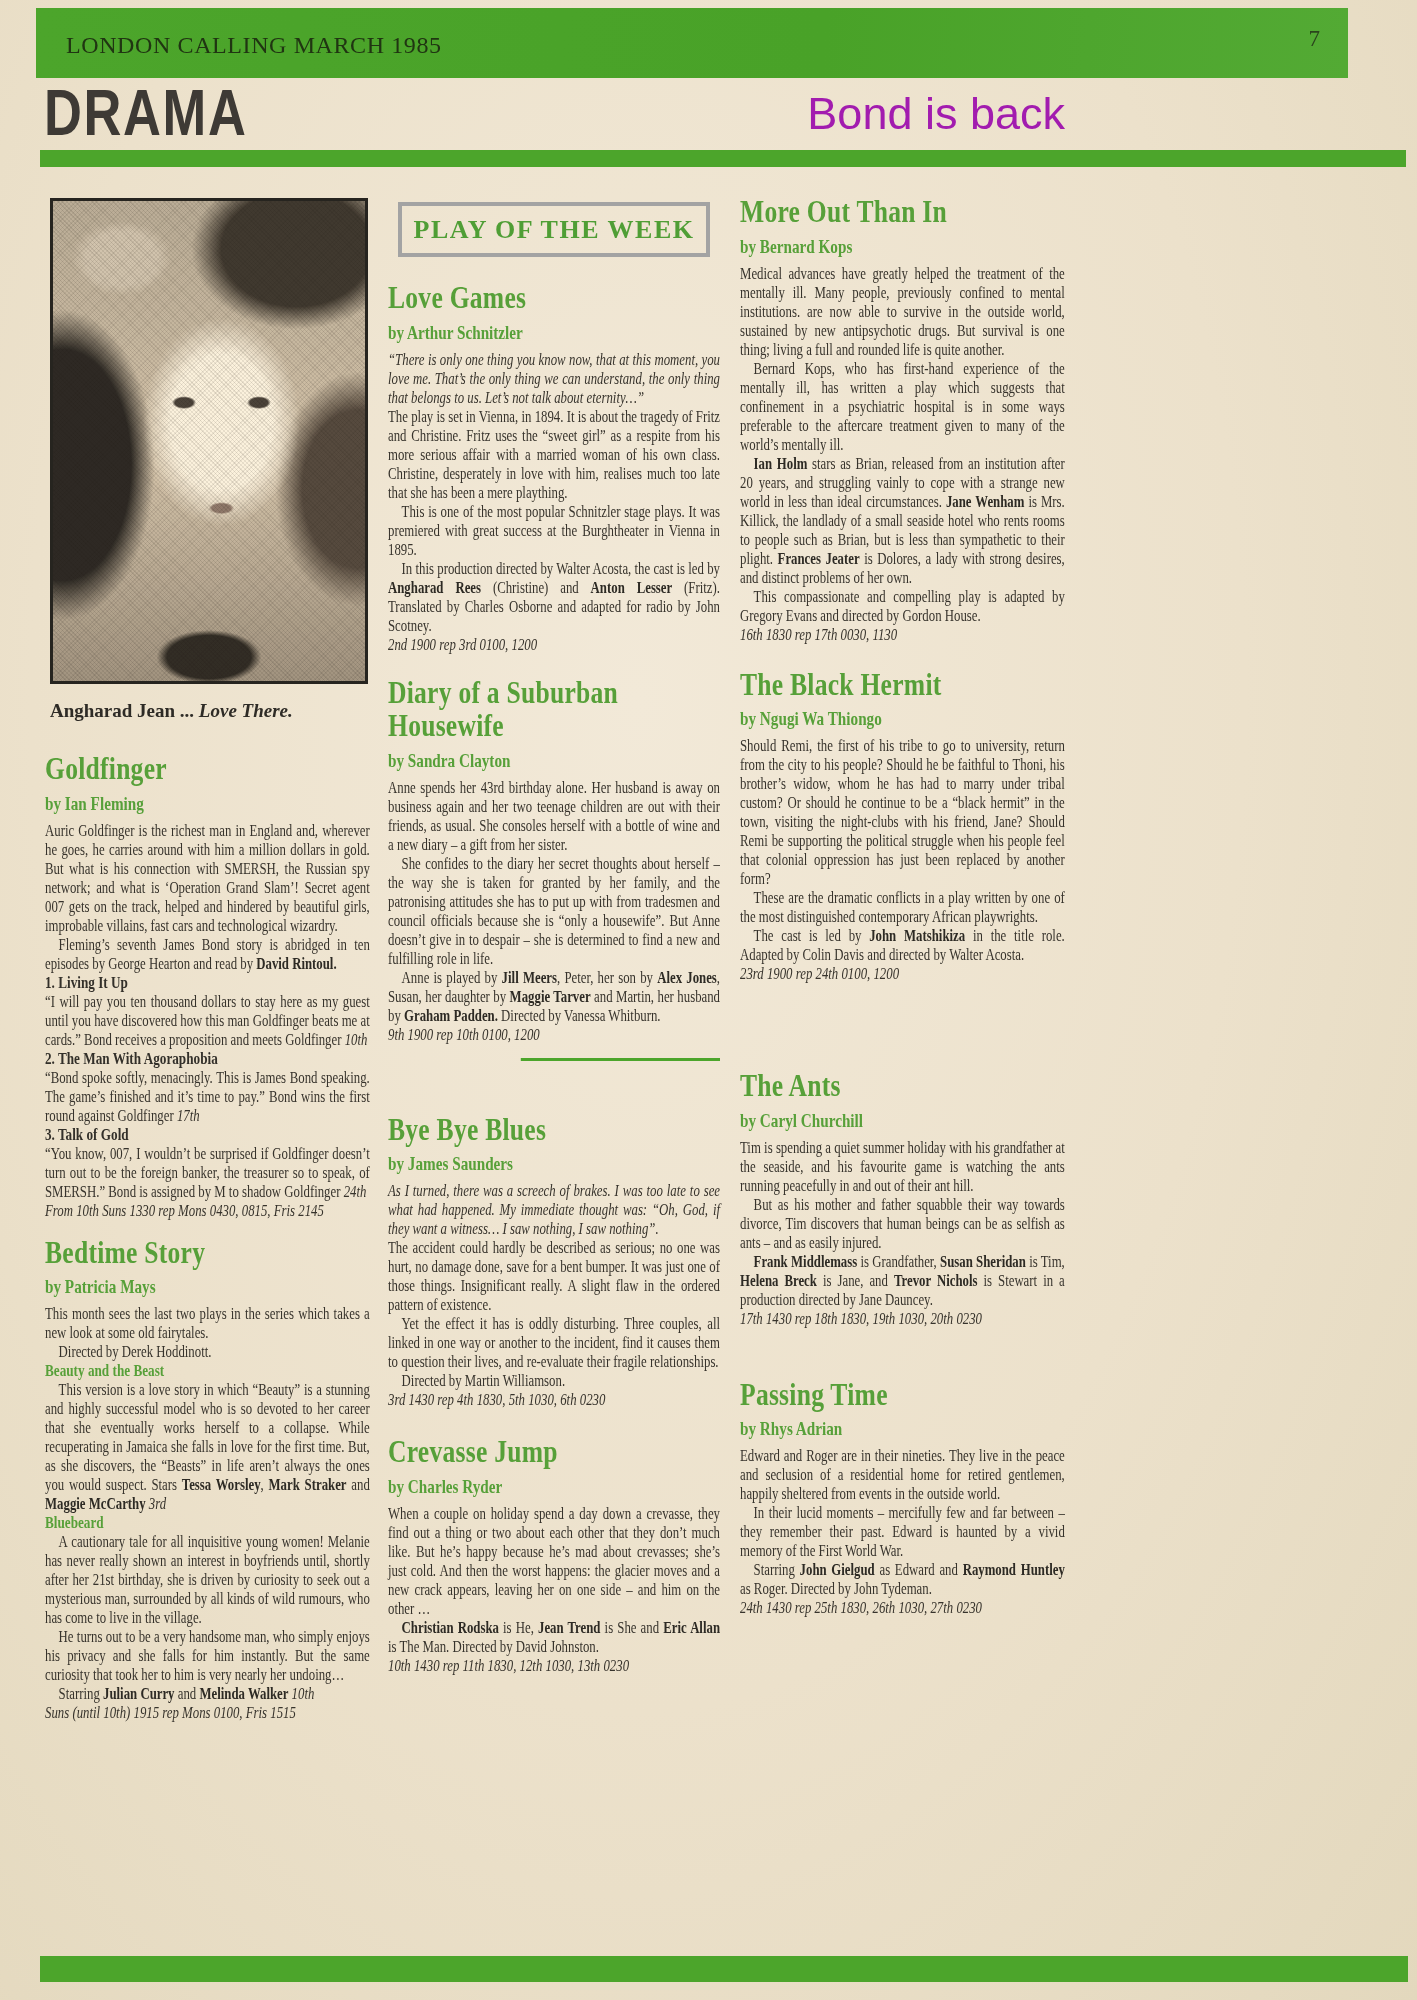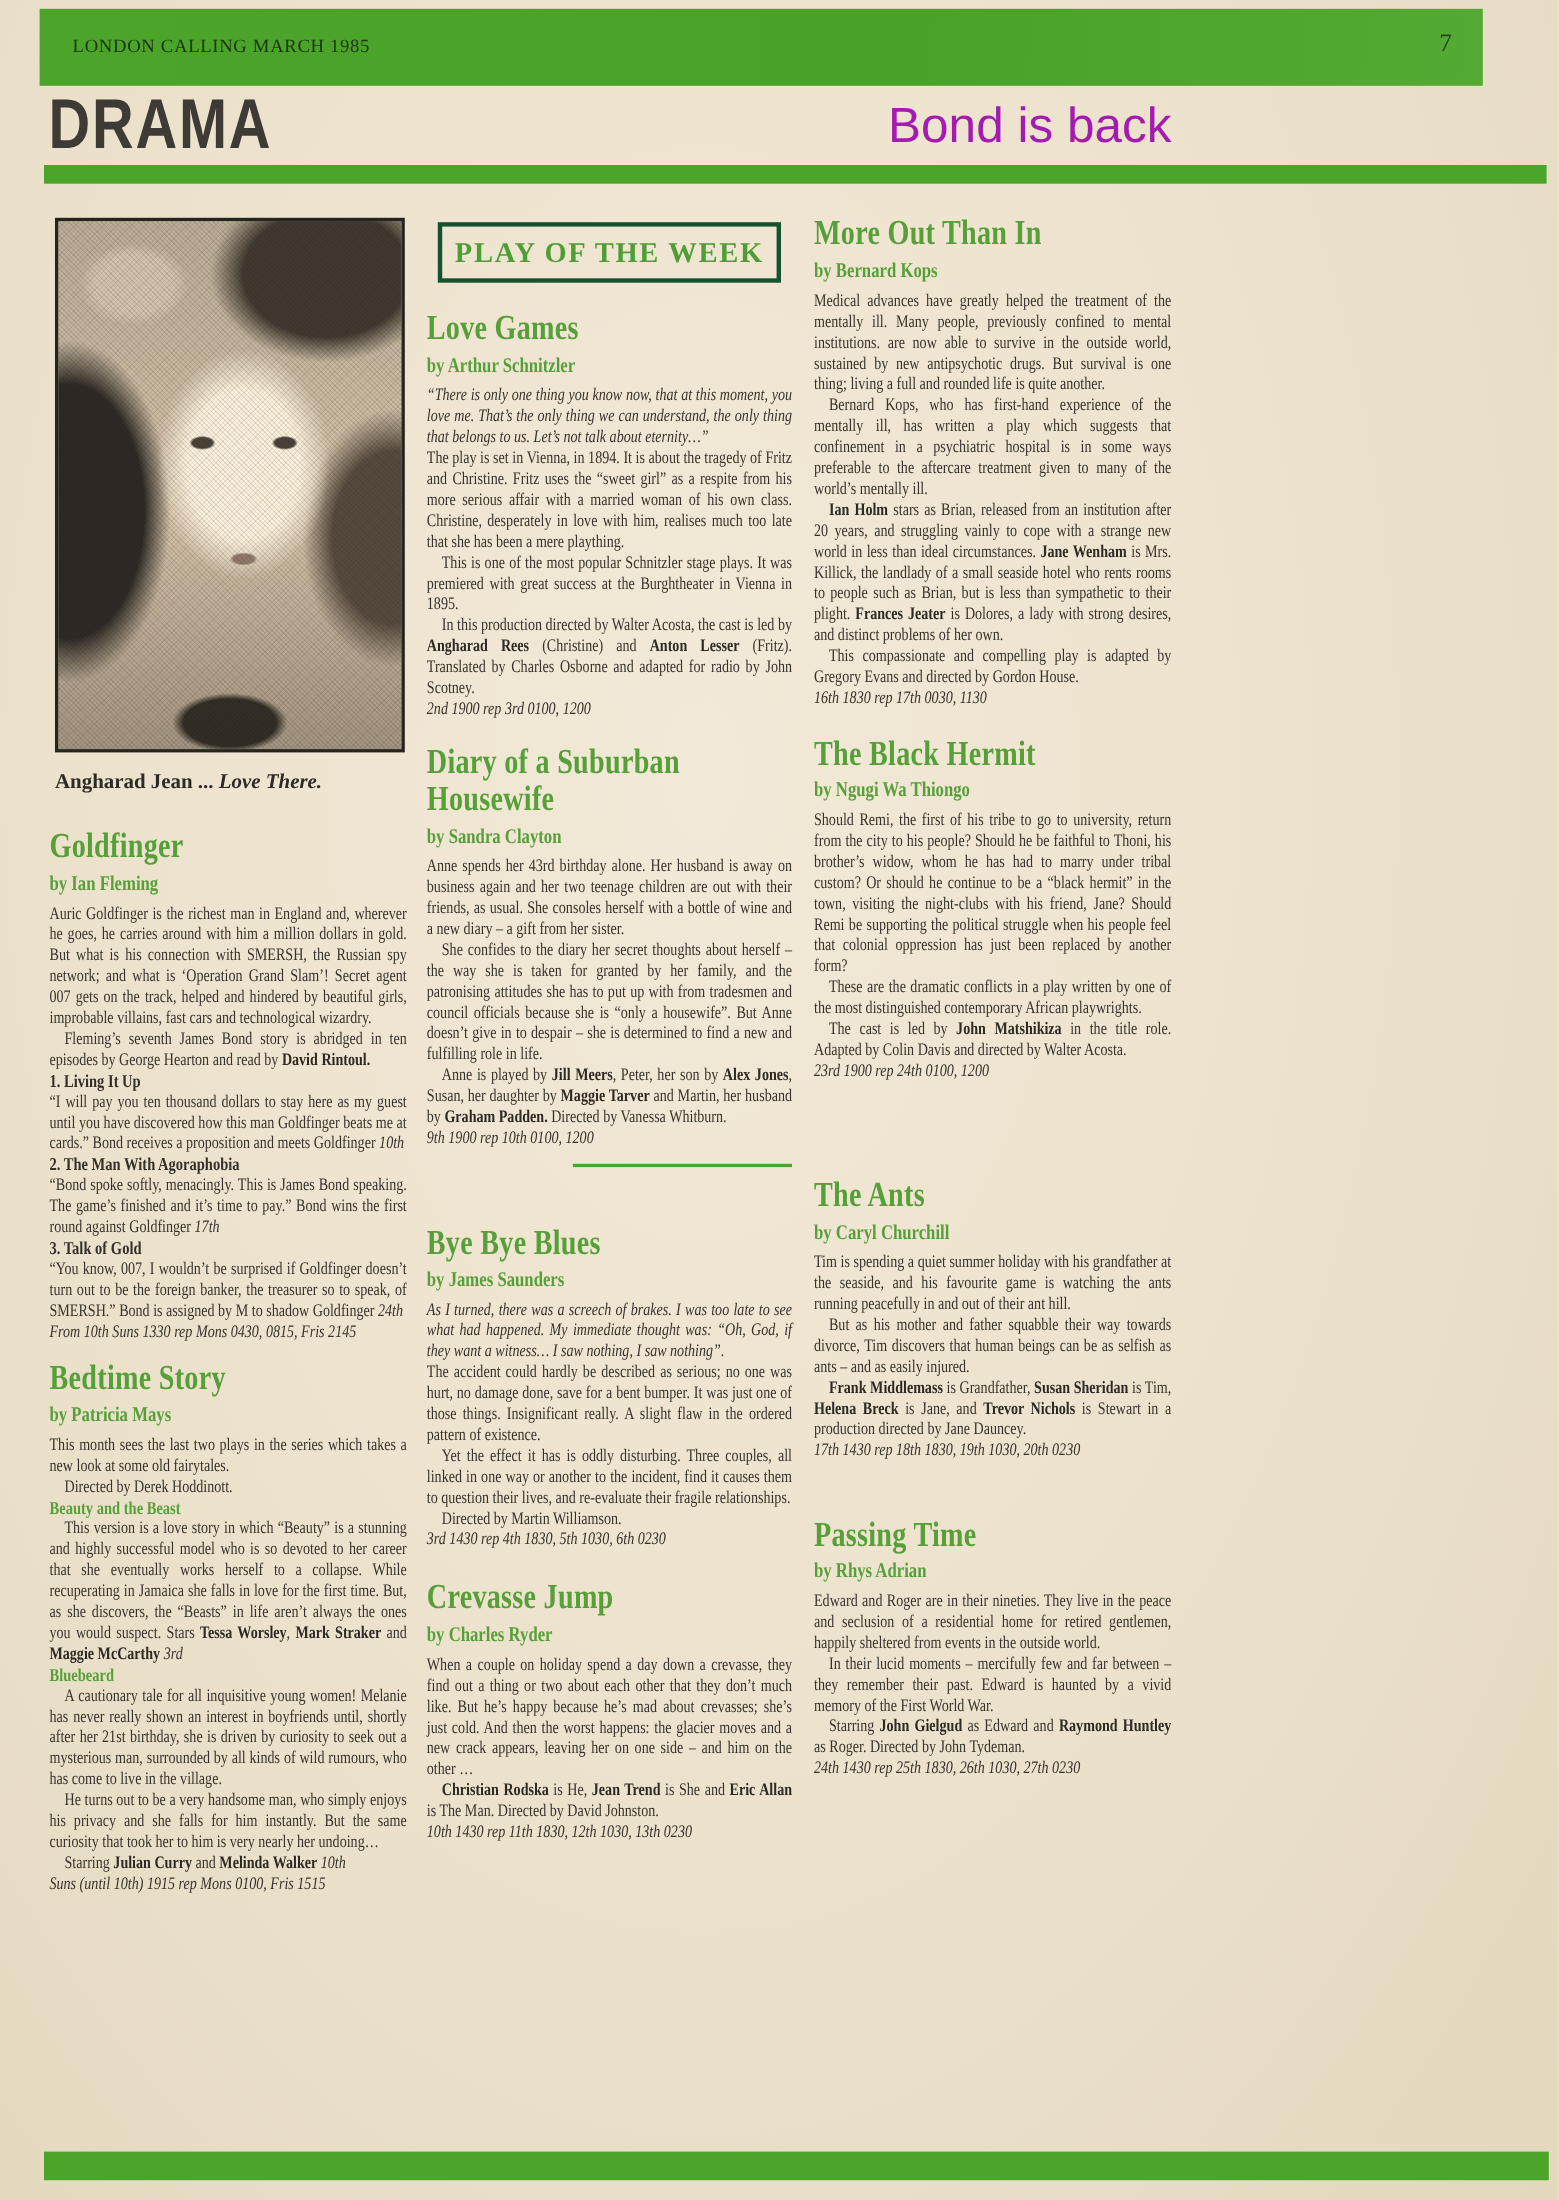--- a/index.html
+++ b/index.html
@@ -3,21 +3,21 @@
 <meta charset="utf-8">
 <style>
   html,body{margin:0;padding:0;}
   body{
     width:1417px;height:2000px;position:relative;overflow:hidden;
     background:radial-gradient(ellipse at 45% 35%, #f2e9d8 0%, #ece1cb 55%, #e3d8bd 100%);
     font-family:"Liberation Serif", serif;
   }
   .topbar{position:absolute;left:36px;top:8px;width:1312px;height:70px;
     background:linear-gradient(95deg,#4ca52b,#49a228 60%,#53aa34);}
-  .masthead{position:absolute;left:30px;top:24px;font-size:17px;letter-spacing:.6px;color:#203512;}
+  .masthead{position:absolute;left:30px;top:24px;font-size:24px;letter-spacing:.6px;color:#203512;}
   .pagenum{position:absolute;right:28px;top:18px;font-size:23px;color:#2b451d;}
   .drama{position:absolute;left:44px;top:76px;font-family:"Liberation Sans",sans-serif;
     font-weight:bold;font-size:64px;letter-spacing:2px;color:#3e3a35;
     transform:scaleX(.82);transform-origin:left top;}
   .bond{position:absolute;left:640px;top:88px;width:425px;text-align:right;
     font-family:"Liberation Sans",sans-serif;font-size:45px;color:#a21caf;}
   .rule{position:absolute;left:40px;top:150px;width:1366px;height:17px;background:#4ca52b;}
   .bottombar{position:absolute;left:40px;top:1956px;width:1368px;height:26px;background:#4ca52b;}
 
   .photo{position:absolute;left:50px;top:198px;width:312px;height:480px;border:3px solid #262521;
@@ -33,21 +33,21 @@
       radial-gradient(ellipse 150px 115px at 78% 10%, #403930 0 50%, transparent 70%),
       radial-gradient(ellipse 125px 175px at 98% 60%, #55493e 0 45%, transparent 67%),
       linear-gradient(180deg,#b3a794,#cabba5 55%,#9c8f7e);}
   .photo::after{content:"";position:absolute;inset:0;
     background:
       repeating-linear-gradient(45deg, rgba(30,25,20,.10) 0 1px, transparent 1px 3px),
       repeating-linear-gradient(-45deg, rgba(30,25,20,.08) 0 1px, transparent 1px 3px);}
   .caption{position:absolute;left:50px;top:700px;width:330px;font-weight:bold;font-size:19px;color:#2e2b26;}
   .caption em{font-style:italic;}
 
-  .potw{position:absolute;left:398px;top:202px;width:304px;height:47px;border:4px solid #14532d;
+  .potw{position:absolute;left:398px;top:202px;width:304px;height:47px;border:4px solid #a3a3a3;
     display:flex;align-items:center;justify-content:center;}
   .potw span{font-weight:bold;font-size:26px;color:#4f9e35;letter-spacing:1.5px;}
 
   .col{position:absolute;transform:scaleX(.8);transform-origin:top left;}
   #left-col{left:45px;top:752px;width:406px;}
   #mid-col{left:388px;top:281px;width:415px;}
   #right-col{left:740px;top:195px;width:406px;}
 
   article{margin:0;}
   .atitle{font-size:32px;line-height:1.05;font-weight:bold;color:#57a039;margin:0 0 7px 0;letter-spacing:.3px;}

